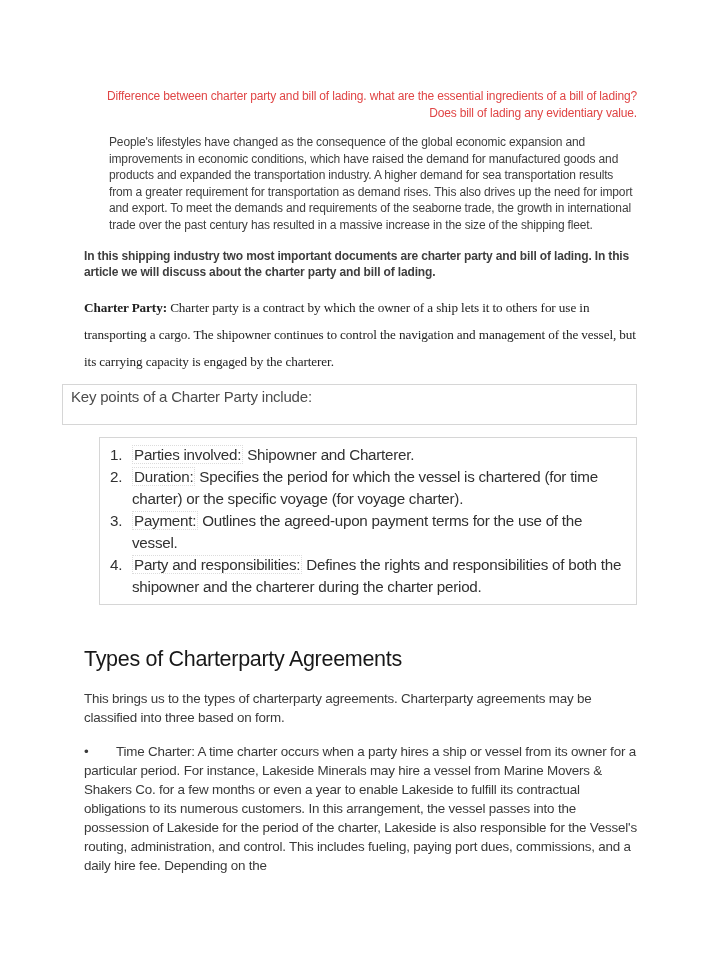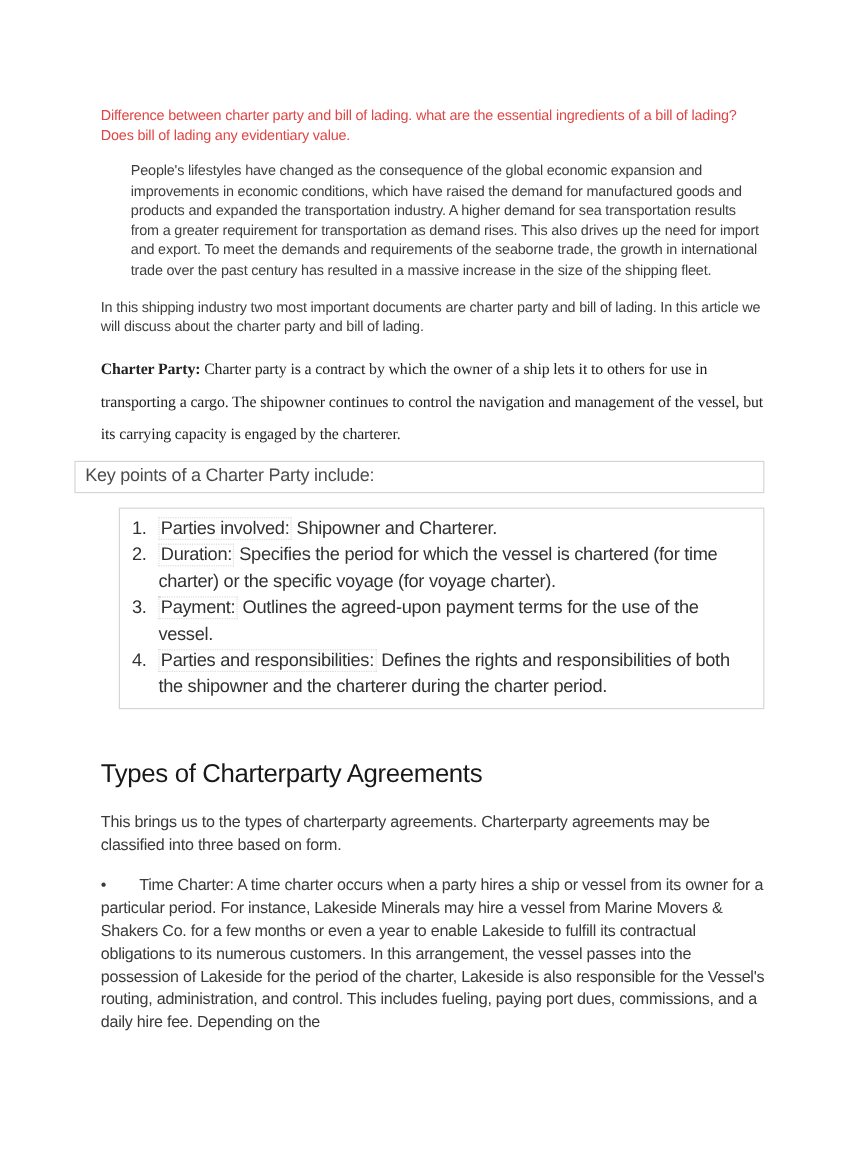--- a/index.html
+++ b/index.html
@@ -18,48 +18,49 @@
     background: #ffffff;
   }
   p { margin: 0; }
 
   .question {
     color: #e04545;
     font-size: 12px;
     line-height: 16.5px;
     letter-spacing: -0.15px;
     margin-bottom: 13px;
+    text-align: right;
   }
   .question .qline { display: block; }
 
   .body-sm {
     color: #3e3e3e;
     font-size: 12px;
     line-height: 16.6px;
     letter-spacing: -0.15px;
   }
   .para-intro { margin-bottom: 14px; margin-left: 25px; }
-  .para-context { margin-bottom: 13px; }
+  .para-context { margin-bottom: 13px; font-weight: bold; }
 
   .definition {
     font-family: "Liberation Serif", serif;
     color: #212121;
     font-size: 13.2px;
     line-height: 27px;
     letter-spacing: -0.1px;
     margin-bottom: 9px;
   }
   .definition b { font-weight: bold; margin-top: 36px; }
 
   .kp-title-box {
     box-sizing: border-box;
     margin-left: -22px;
     width: 575px;
     border: 1px solid #d6d6d6;
-    padding: 3px 8px 4px 8px;
+    padding: 3px 8px 18px 8px;
     margin-bottom: 12px;
   }
   .kp-title {
     color: #4c4c4c;
     font-size: 15px;
     letter-spacing: -0.2px;
   }
 
   .kp-list-box {
     box-sizing: border-box;
@@ -141,21 +142,21 @@
       <li class="kp-item">
         <span class="kp-num">2.</span>
         <span class="kp-text"><b class="kp-label">Duration:</b><span> Specifies the period for which the vessel is chartered (for time charter) or the specific voyage (for voyage charter).</span></span>
       </li>
       <li class="kp-item">
         <span class="kp-num">3.</span>
         <span class="kp-text"><b class="kp-label">Payment:</b><span> Outlines the agreed-upon payment terms for the use of the vessel.</span></span>
       </li>
       <li class="kp-item">
         <span class="kp-num">4.</span>
-        <span class="kp-text"><b class="kp-label">Parties and responsibilities:</b><span> Defines the rights and responsibilities of both the shipowner and the charterer during the charter period.</span></span>
+        <span class="kp-text"><b class="kp-label">Party and responsibilities:</b><span> Defines the rights and responsibilities of both the shipowner and the charterer during the charter period.</span></span>
       </li>
     </ol>
   </div>
 
   <h1 class="section-heading">Types of Charterparty Agreements</h1>
 
   <p class="body-md section-intro">This brings us to the types of charterparty agreements. Charterparty agreements may be classified into three based on form.</p>
 
   <p class="body-md bullet-para"><span class="bullet">•</span><span>Time Charter: A time charter occurs when a party hires a ship or vessel from its owner for a particular period. For instance, Lakeside Minerals may hire a vessel from Marine Movers &amp; Shakers Co. for a few months or even a year to enable Lakeside to fulfill its contractual obligations to its numerous customers. In this arrangement, the vessel passes into the possession of Lakeside for the period of the charter, Lakeside is also responsible for the Vessel's routing, administration, and control. This includes fueling, paying port dues, commissions, and a daily hire fee. Depending on the</span></p>
 

